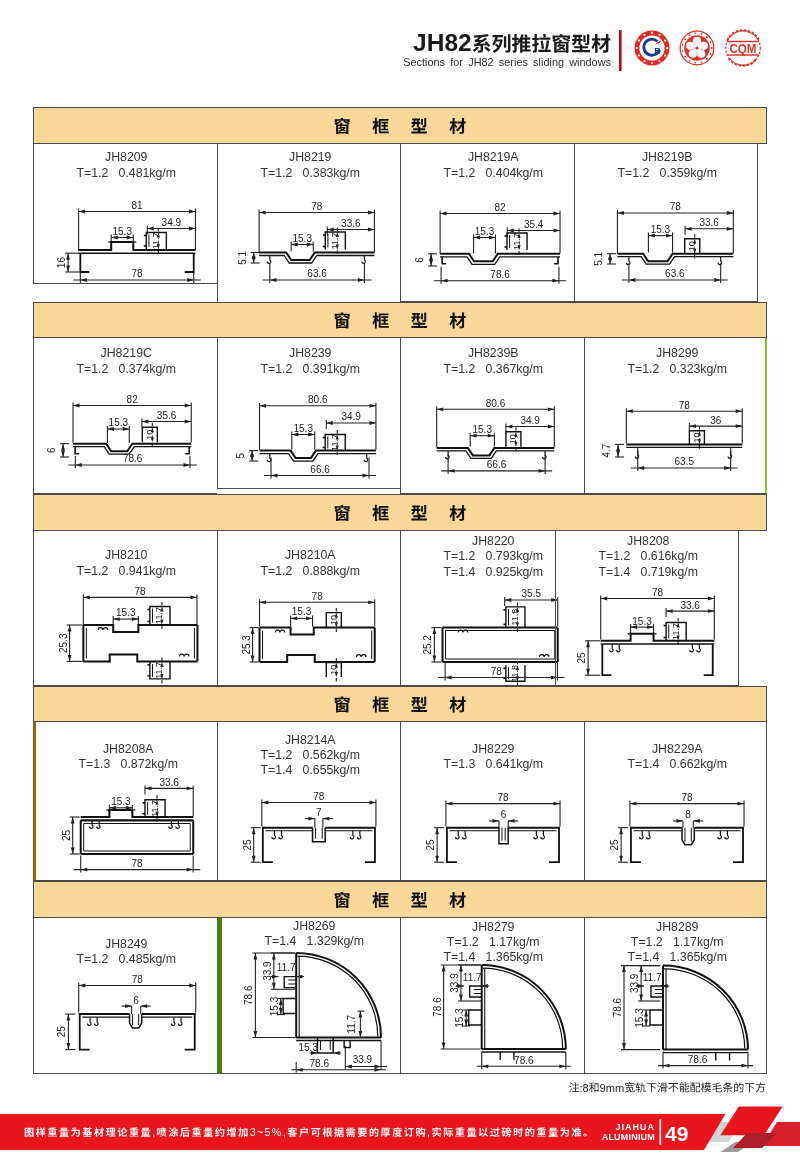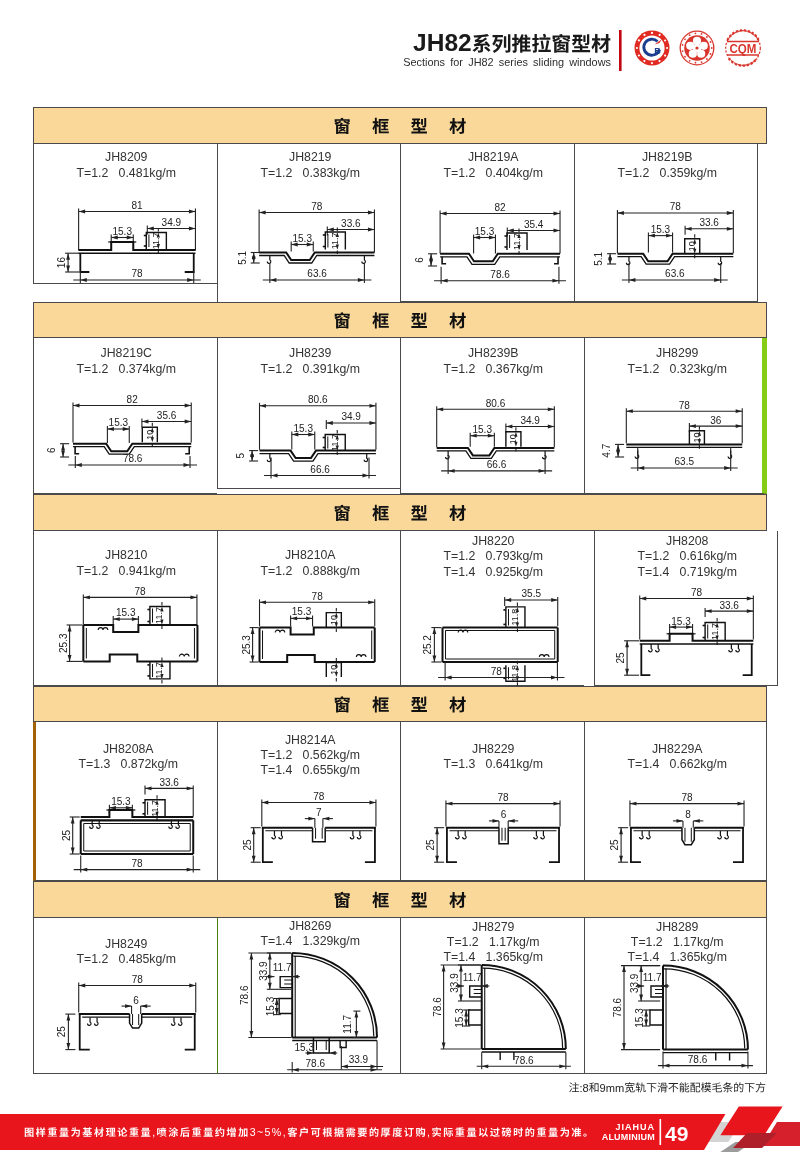--- a/index.html
+++ b/index.html
@@ -457,21 +457,21 @@
       <path d="M47.0 112.9 v4.5 a1.8 1.8 0 1 1 -2.6 1.6" stroke="#111" stroke-width="1.2" fill="none"></path>
       <path d="M143.7 112.9 v4.5 a1.8 1.8 0 1 1 -2.6 1.6" stroke="#111" stroke-width="1.2" fill="none"></path>
       <line x1="40.0" y1="132.9" x2="150.7" y2="132.9" stroke="#222" stroke-width="1.1"></line>
       <polygon points="47.0,132.9 53.5,131.0 53.5,134.8" fill="#222"></polygon>
       <polygon points="143.7,132.9 137.2,131.0 137.2,134.8" fill="#222"></polygon>
       <line x1="47.0" y1="135.9" x2="47.0" y2="116.9" stroke="#222" stroke-width="1.1"></line>
       <line x1="143.7" y1="135.9" x2="143.7" y2="116.9" stroke="#222" stroke-width="1.1"></line>
       <text x="95.3" y="130.4" font-size="10.0" text-anchor="middle" fill="#222">66.6</text>
     </svg>
   </div>
-<div style="position:absolute;left:583.5px;top:338px;width:183.5px;height:156px;border-left:1px solid #4a4a4a;border-right:5px solid #84cc16;border-bottom:1px solid #4a4a4a;box-sizing:border-box">
+<div style="position:absolute;left:583.5px;top:338px;width:183.5px;height:156px;border-left:1px solid #4a4a4a;border-right:2px solid #84cc16;border-bottom:1px solid #4a4a4a;box-sizing:border-box">
     <svg width="184" height="156" viewBox="0 0 183.5 156" preserveAspectRatio="none">
       <text x="92.0" y="19.0" font-size="12.3" text-anchor="middle" fill="#333">JH8299</text>
       <text x="92.0" y="35.5" font-size="12.3" text-anchor="middle" fill="#333">T=1.2&nbsp;&nbsp;&nbsp;0.323kg/m</text>
       <line x1="41.2" y1="73.2" x2="156.8" y2="73.2" stroke="#222" stroke-width="1.1"></line>
       <polygon points="41.2,73.2 47.7,71.3 47.7,75.1" fill="#222"></polygon>
       <polygon points="156.8,73.2 150.3,71.3 150.3,75.1" fill="#222"></polygon>
       <line x1="41.2" y1="70.2" x2="41.2" y2="105.2" stroke="#222" stroke-width="1.1"></line>
       <line x1="156.8" y1="70.2" x2="156.8" y2="105.2" stroke="#222" stroke-width="1.1"></line>
       <text x="99.0" y="70.7" font-size="10.0" text-anchor="middle" fill="#222">78</text>
       <line x1="104.1" y1="88.1" x2="156.8" y2="88.1" stroke="#222" stroke-width="1.1"></line>
@@ -650,21 +650,21 @@
       <line x1="30.3" y1="131.0" x2="40.3" y2="131.0" stroke="#222" stroke-width="1.1"></line>
       <text x="30.3" y="113.8" font-size="10.0" text-anchor="middle" fill="#222" transform="rotate(-90 30.3 113.8)">25.2</text>
       <line x1="37.0" y1="146.5" x2="163.0" y2="146.5" stroke="#222" stroke-width="1.1"></line>
       <polygon points="44.0,146.5 50.5,144.6 50.5,148.4" fill="#222"></polygon>
       <polygon points="156.0,146.5 149.5,144.6 149.5,148.4" fill="#222"></polygon>
       <line x1="44.0" y1="149.5" x2="44.0" y2="131.5" stroke="#222" stroke-width="1.1"></line>
       <line x1="156.0" y1="149.5" x2="156.0" y2="131.5" stroke="#222" stroke-width="1.1"></line>
       <text x="95.0" y="144.0" font-size="10.0" text-anchor="middle" fill="#222">78</text>
     </svg>
   </div>
-<div style="position:absolute;left:594px;top:531px;width:183.5px;height:155px;border-left:1px solid #4a4a4a;border-right:1px solid #4a4a4a;border-bottom:1px solid #4a4a4a;box-sizing:border-box">
+<div style="position:absolute;left:555px;top:531px;width:183.5px;height:155px;border-left:1px solid #4a4a4a;border-right:1px solid #4a4a4a;border-bottom:1px solid #4a4a4a;box-sizing:border-box">
     <svg width="184" height="155" viewBox="0 0 183.5 155" preserveAspectRatio="none">
       <text x="92.0" y="14.0" font-size="12.3" text-anchor="middle" fill="#333">JH8208</text>
       <text x="92.0" y="29.5" font-size="12.3" text-anchor="middle" fill="#333">T=1.2&nbsp;&nbsp;&nbsp;0.616kg/m</text>
       <text x="92.0" y="45.0" font-size="12.3" text-anchor="middle" fill="#333">T=1.4&nbsp;&nbsp;&nbsp;0.719kg/m</text>
       <line x1="44.6" y1="67.5" x2="157.9" y2="67.5" stroke="#222" stroke-width="1.1"></line>
       <polygon points="44.6,67.5 51.1,65.6 51.1,69.4" fill="#222"></polygon>
       <polygon points="157.9,67.5 151.4,65.6 151.4,69.4" fill="#222"></polygon>
       <line x1="44.6" y1="64.5" x2="44.6" y2="108.5" stroke="#222" stroke-width="1.1"></line>
       <line x1="157.9" y1="64.5" x2="157.9" y2="108.5" stroke="#222" stroke-width="1.1"></line>
       <text x="101.2" y="65.0" font-size="10.0" text-anchor="middle" fill="#222">78</text>
@@ -917,21 +917,21 @@
       <path d="M139.6 99.5 v4.5 a1.8 1.8 0 1 1 -2.6 1.6" stroke="#111" stroke-width="1.2" fill="none"></path>
       <path d="M146.6 99.5 v4.5 a1.8 1.8 0 1 1 -2.6 1.6" stroke="#111" stroke-width="1.2" fill="none"></path>
       <line x1="34.3" y1="96.1" x2="34.3" y2="131.6" stroke="#222" stroke-width="1.1"></line>
       <polygon points="34.3,96.1 32.4,102.6 36.2,102.6" fill="#222"></polygon>
       <polygon points="34.3,131.6 32.4,125.1 36.2,125.1" fill="#222"></polygon>
       <line x1="31.3" y1="96.1" x2="41.3" y2="96.1" stroke="#222" stroke-width="1.1"></line>
       <line x1="31.3" y1="131.6" x2="41.3" y2="131.6" stroke="#222" stroke-width="1.1"></line>
       <text x="31.3" y="113.8" font-size="10.0" text-anchor="middle" fill="#222" transform="rotate(-90 31.3 113.8)">25</text>
     </svg>
   </div>
-<div style="position:absolute;left:216.5px;top:918px;width:183.5px;height:156px;border-left:1px solid #4d7c0f;border-bottom:1px solid #4a4a4a;box-sizing:border-box">
+<div style="position:absolute;left:216.5px;top:918px;width:183.5px;height:156px;border-left:5px solid #4d7c0f;border-bottom:1px solid #4a4a4a;box-sizing:border-box">
     <svg width="184" height="156" viewBox="0 0 183.5 156" preserveAspectRatio="none">
       <text x="92.0" y="12.5" font-size="12.3" text-anchor="middle" fill="#333">JH8269</text>
       <text x="92.0" y="27.0" font-size="12.3" text-anchor="middle" fill="#333">T=1.4&nbsp;&nbsp;&nbsp;1.329kg/m</text>
       <line x1="74.0" y1="35.0" x2="74.0" y2="119.5" stroke="#111" stroke-width="2.0"></line>
       <line x1="77.0" y1="38.0" x2="77.0" y2="119.5" stroke="#111" stroke-width="1.1"></line>
       <line x1="74.0" y1="119.5" x2="158.6" y2="119.5" stroke="#111" stroke-width="2.0"></line>
       <line x1="74.0" y1="122.5" x2="158.6" y2="122.5" stroke="#111" stroke-width="1.3"></line>
       <path d="M74.0 35.0 A84.6 84.5 0 0 1 158.6 119.5" stroke="#111" stroke-width="2.0" fill="none" stroke-linejoin="miter"></path>
       <path d="M75.0 38.2 A80.6 80.5 0 0 1 155.4 118.5" stroke="#111" stroke-width="1.2" fill="none" stroke-linejoin="miter"></path>
       <path d="M74.0 58.6 h-12 v11.0 h12" stroke="#111" stroke-width="1.4" fill="none" stroke-linejoin="miter"></path>

